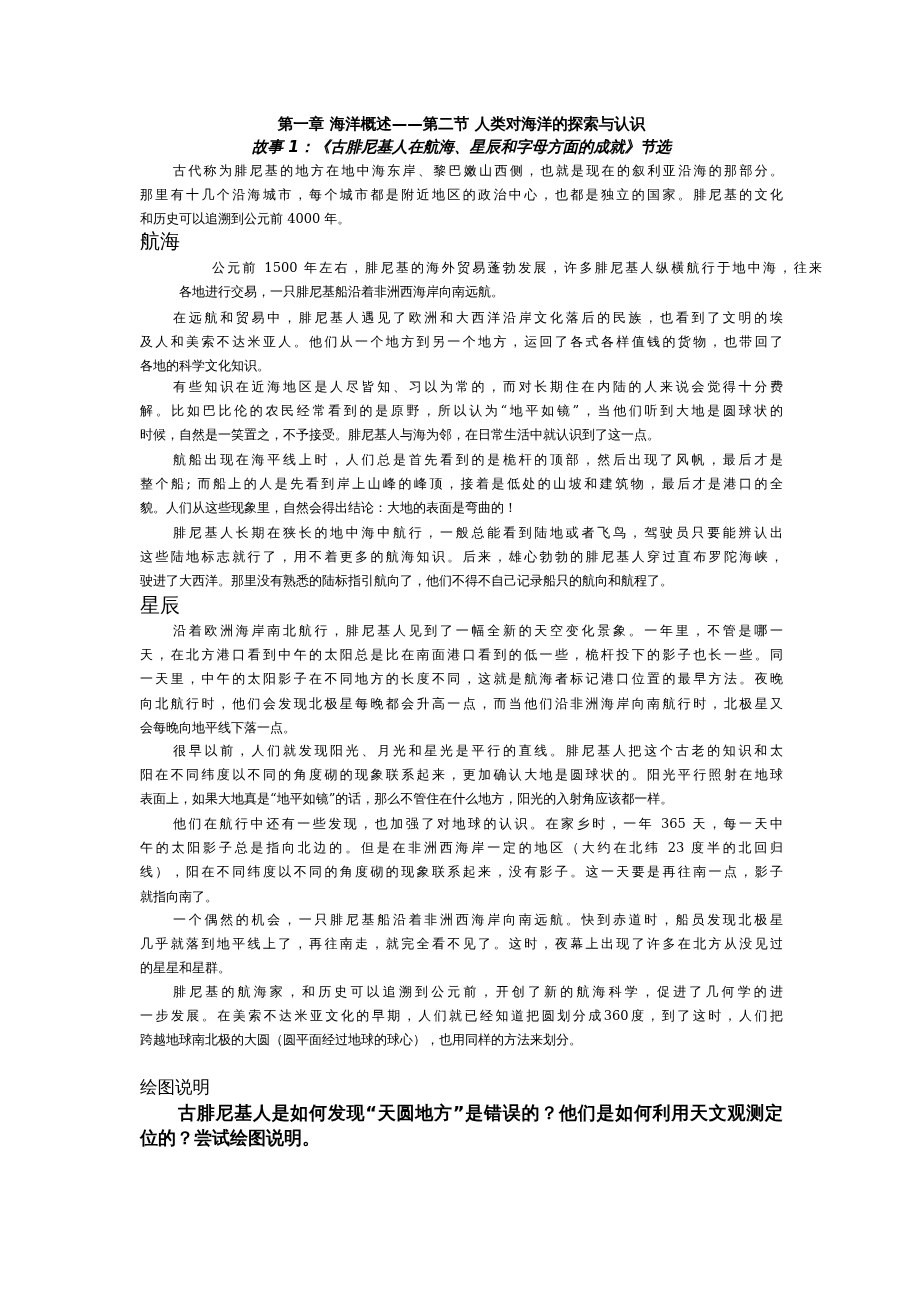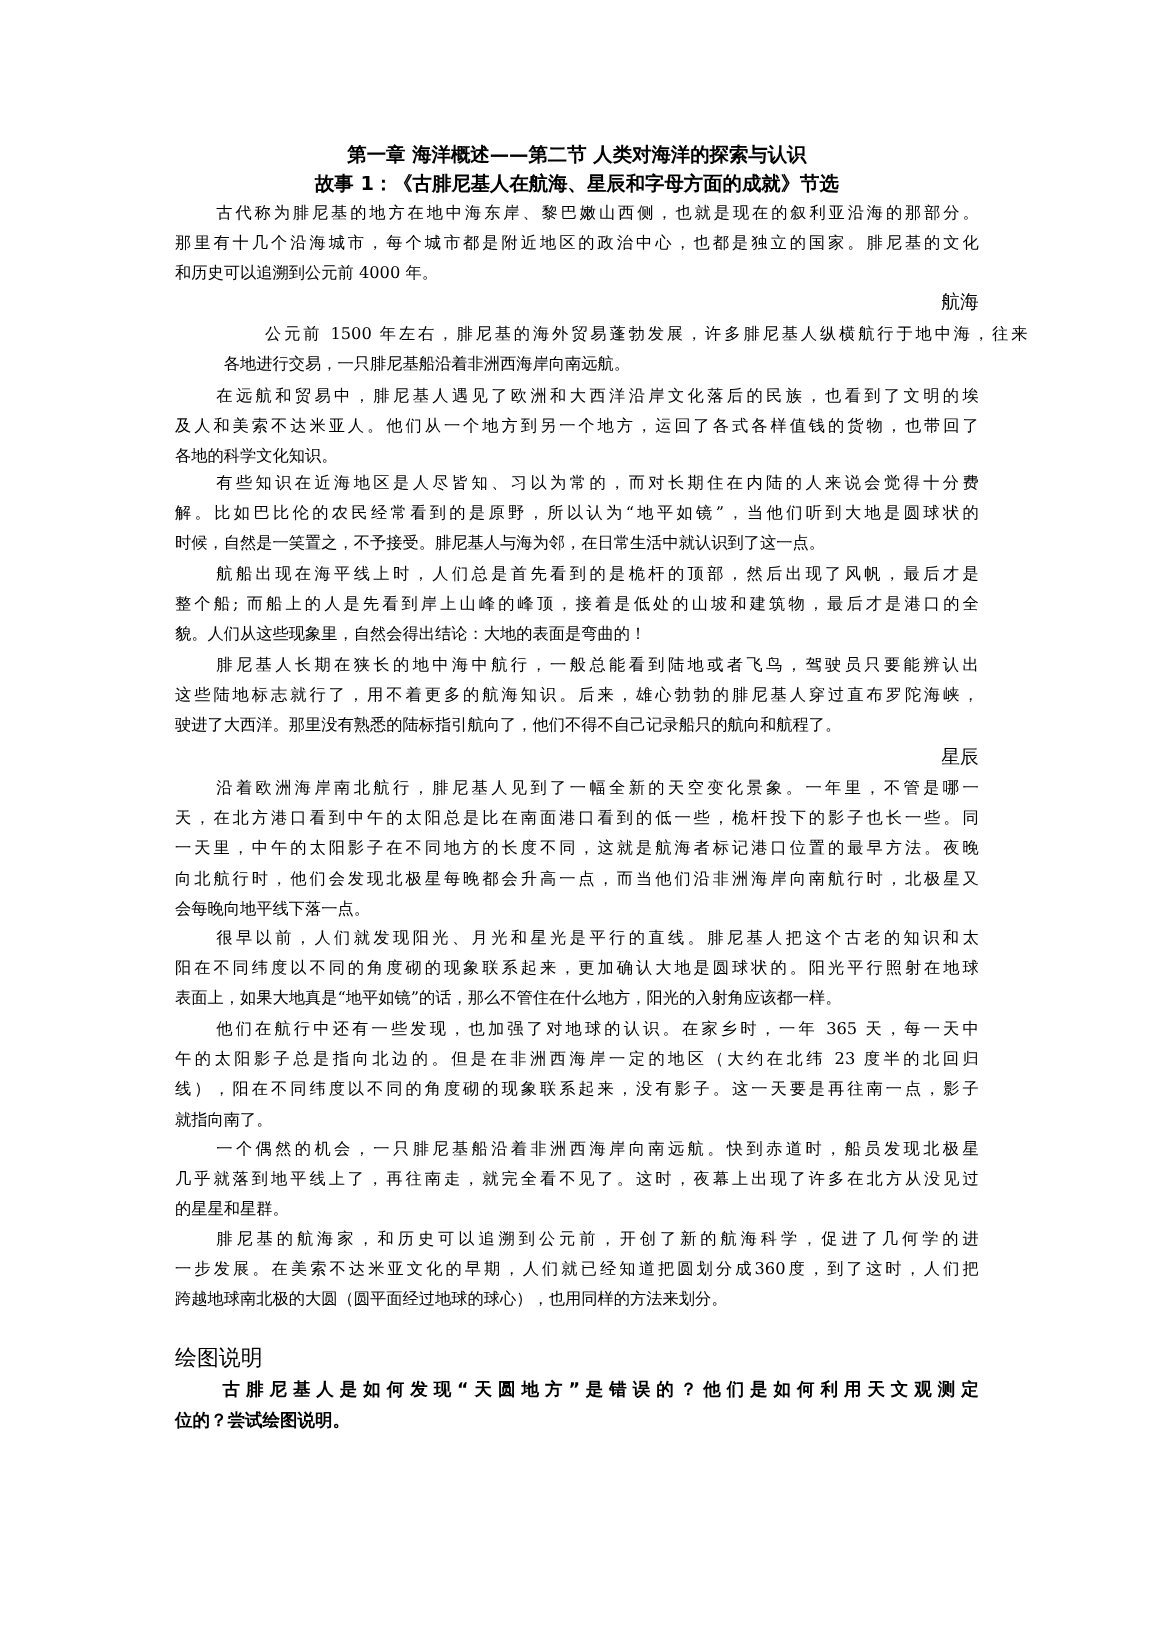--- a/index.html
+++ b/index.html
@@ -45,51 +45,51 @@
     letter-spacing: 0px;
   }
   .body-line.last {
     text-align-last: left;
   }
   .body-line.indent {
     padding-left: 33px;
   }
   .subhead {
     font-family: "DejaVu Serif", "Liberation Serif", serif;
-    font-size: 15px;
+    font-size: 20px;
     line-height: 24.2px;
     height: 24.2px;
-    text-align: right;
+    text-align: left;
   }
   .drawing-head {
     font-family: "DejaVu Sans", "Liberation Sans", sans-serif;
     font-size: 17.5px;
     text-align: left;
     line-height: 25px;
   }
   .question-line {
     font-family: "DejaVu Sans", "Liberation Sans", sans-serif;
     font-weight: bold;
-    font-size: 14px;
+    font-size: 18px;
     line-height: 25px;
     height: 25px;
     white-space: nowrap;
     text-align: justify;
     text-align-last: justify;
   }
   .question-line.indent { padding-left: 38px; }
   .question-line.last { text-align-last: left; }
 </style>
 </head>
 <body>
 
 <div class="page">
 
   <div class="block title" style="top:113px;">第一章  海洋概述——第二节  人类对海洋的探索与认识</div>
-  <div class="block title" style="top:136px;">故事 1：《古腓尼基人在航海、星辰和字母方面的成就》节选</div>
+  <div class="block title" style="top:136px;font-style:italic;">故事 1：《古腓尼基人在航海、星辰和字母方面的成就》节选</div>
 
   <div class="block" style="top:159px;">
     <div class="body-line indent">古代称为腓尼基的地方在地中海东岸、黎巴嫩山西侧，也就是现在的叙利亚沿海的那部分。</div>
     <div class="body-line">那里有十几个沿海城市，每个城市都是附近地区的政治中心，也都是独立的国家。腓尼基的文化</div>
     <div class="body-line last">和历史可以追溯到公元前  4000  年。</div>
   </div>
 
   <div class="block subhead" style="top:229px;">航海</div>
 
   <div class="block" style="top:256px;margin-left:39px;">

